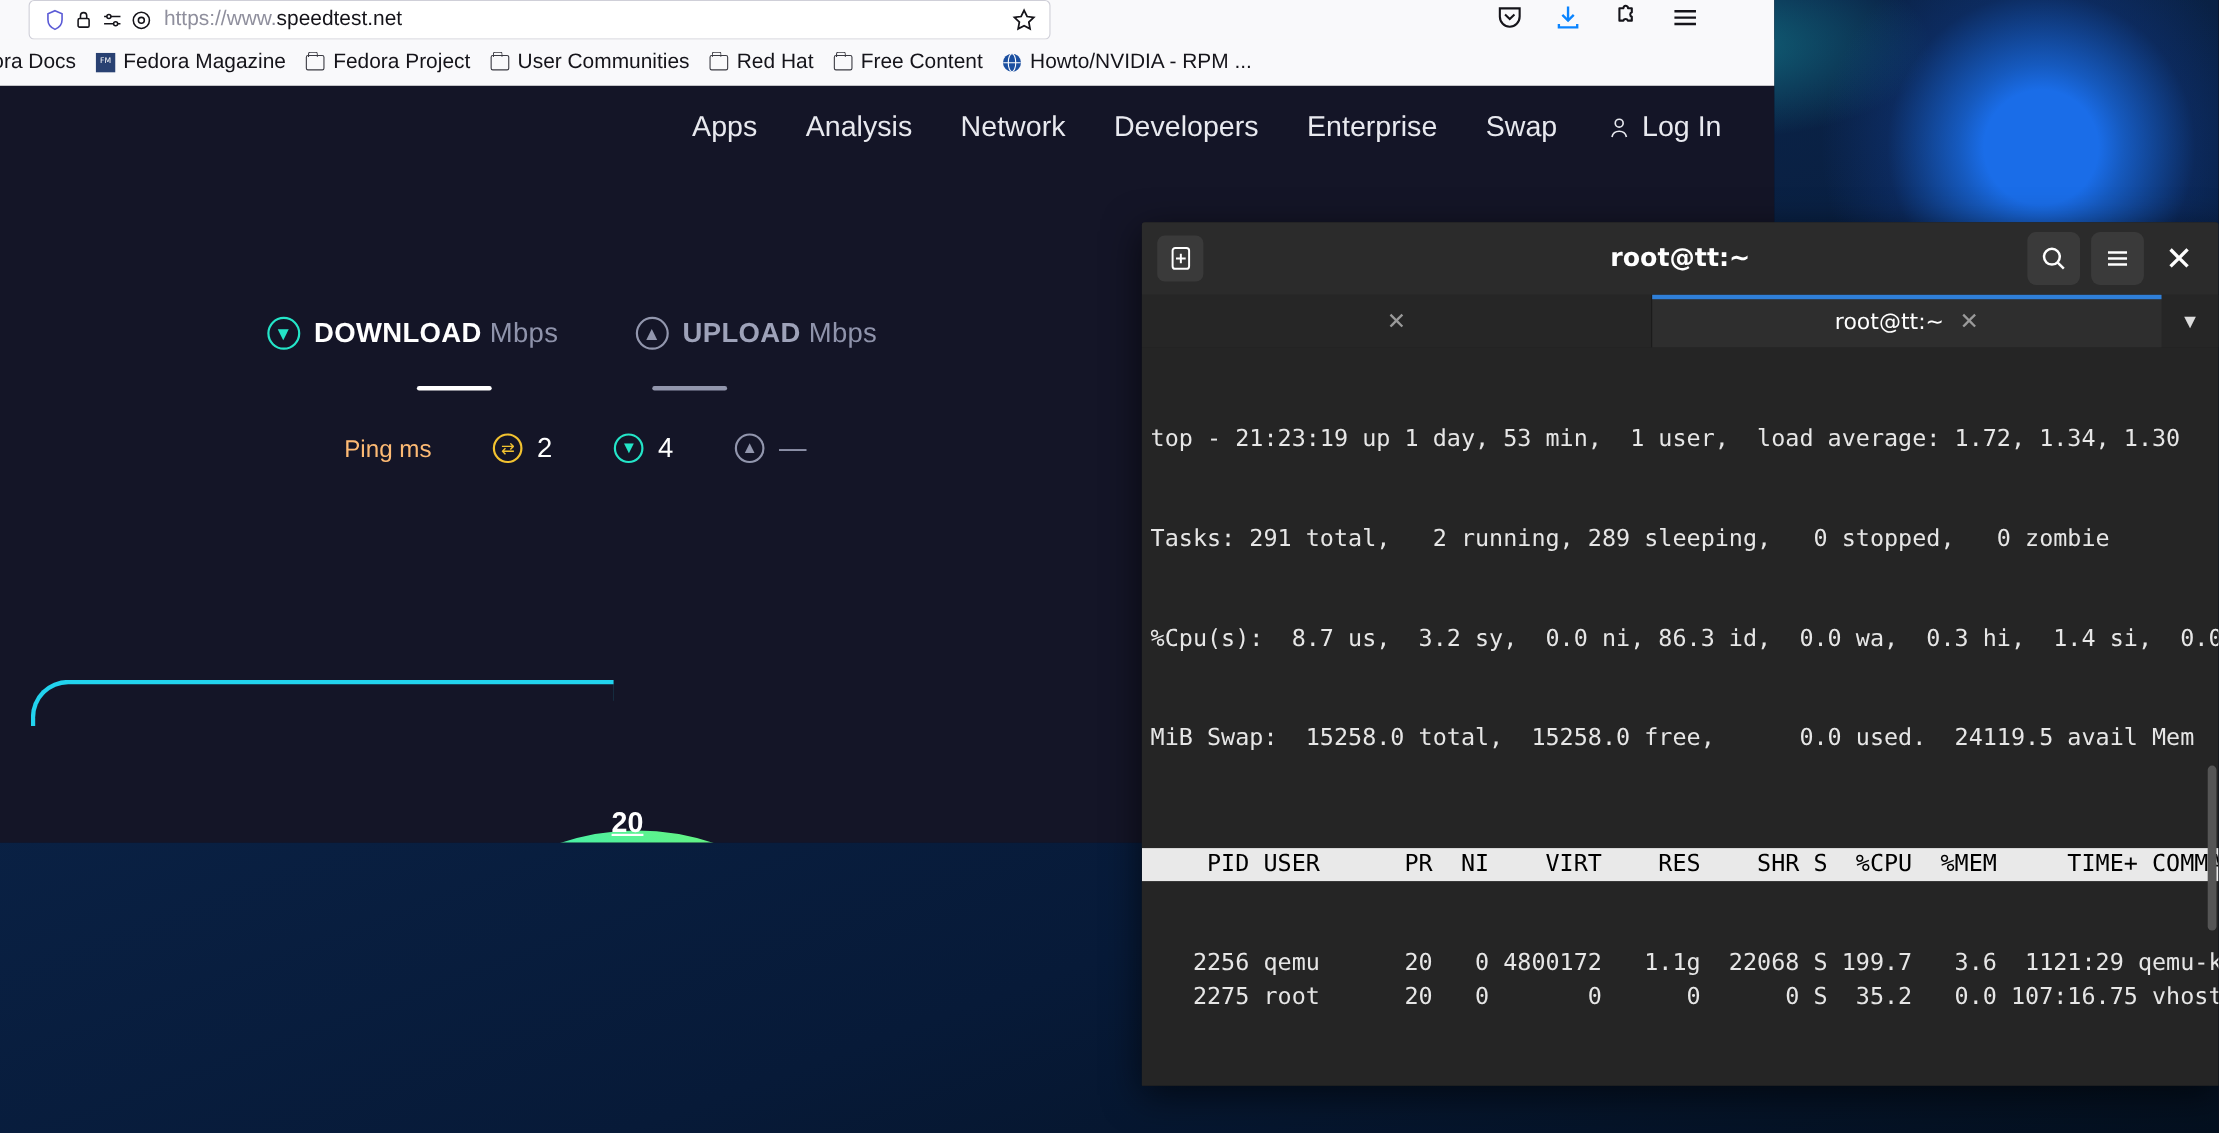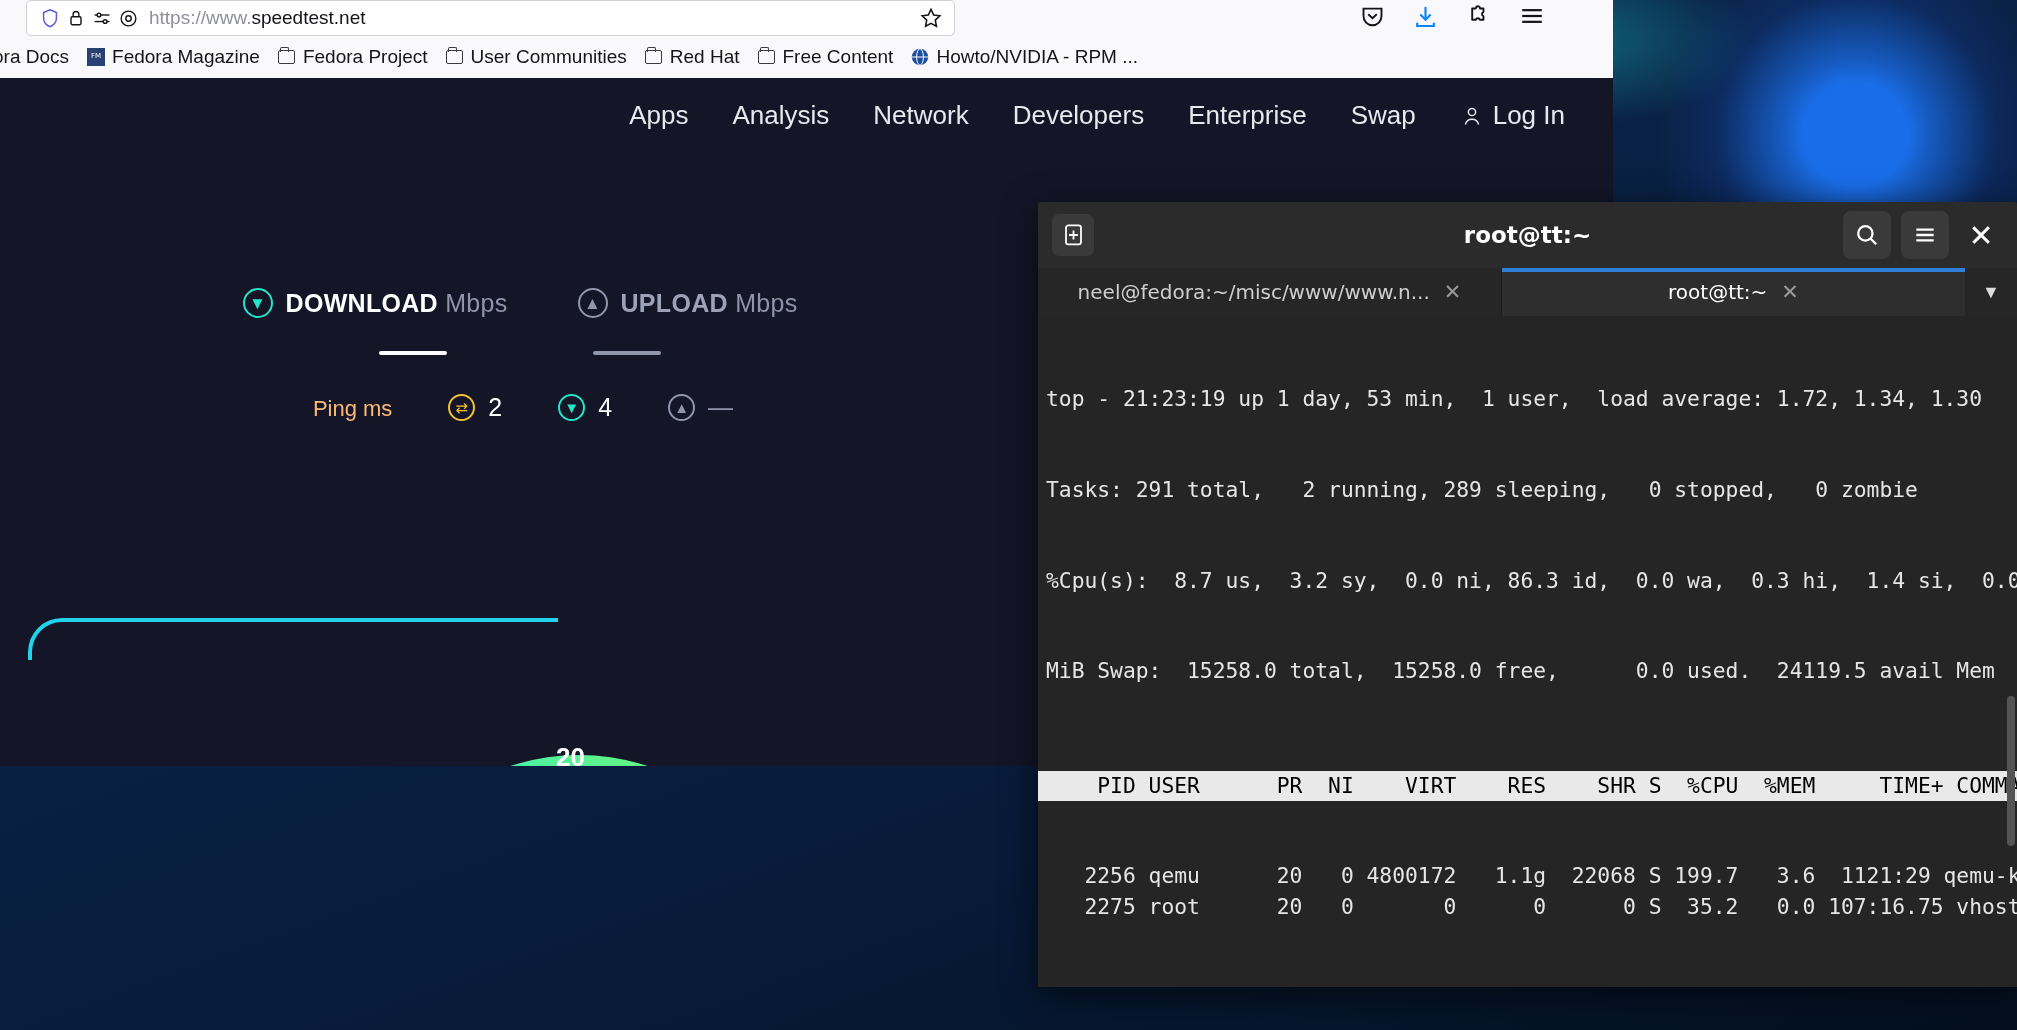--- a/index.html
+++ b/index.html
@@ -412,21 +412,21 @@
           <polygon points="410,300 454,300 432,342" fill="#77f56b"></polygon>
 
           <path d="M 82 300 A 153 153 0 1 1 388 300 Z" fill="url(#innerg)"></path>
 
           <polygon points="231,214 243,224 352,318 334,324" fill="url(#needleg)"></polygon>
         </svg>
         <span class="tick" style="left:96px;  top:315px;">0</span>
         <span class="tick" style="left:63px;  top:250px;">1</span>
         <span class="tick" style="left:72px;  top:155px;">5</span>
         <span class="tick" style="left:124px; top:88px;">10</span>
-        <span class="tick" style="left:212px; top:68px;">20</span>
+        <span class="tick" style="left:212px; top:58px;text-decoration:underline;">20</span>
         <span class="tick" style="left:300px; top:89px;">30</span>
         <span class="tick" style="left:351px; top:156px;">50</span>
         <span class="tick" style="left:358px; top:249px;">75</span>
         <span class="tick" style="left:314px; top:313px;">100</span>
         <div class="gauge-num">902.30</div>
       </div>
 
     </div>
   </div>
 
@@ -454,21 +454,20 @@
               <line x1="4" y1="12" x2="20" y2="12"></line>
               <line x1="4" y1="17" x2="20" y2="17"></line>
           </svg>
         </div>
         <div class="tt-close">✕</div>
       </div>
     </div>
 
     <div class="term-tabs">
       <div class="t-tab">
-        <span class="txt">neel@fedora:~/misc/www/www.n...</span>
         <span class="x">✕</span>
       </div>
       <div class="t-tab active">
         <span class="txt">root@tt:~</span>
         <span class="x">✕</span>
       </div>
       <div class="tabs-caret">▼</div>
     </div>
 
     <div class="term-body">

